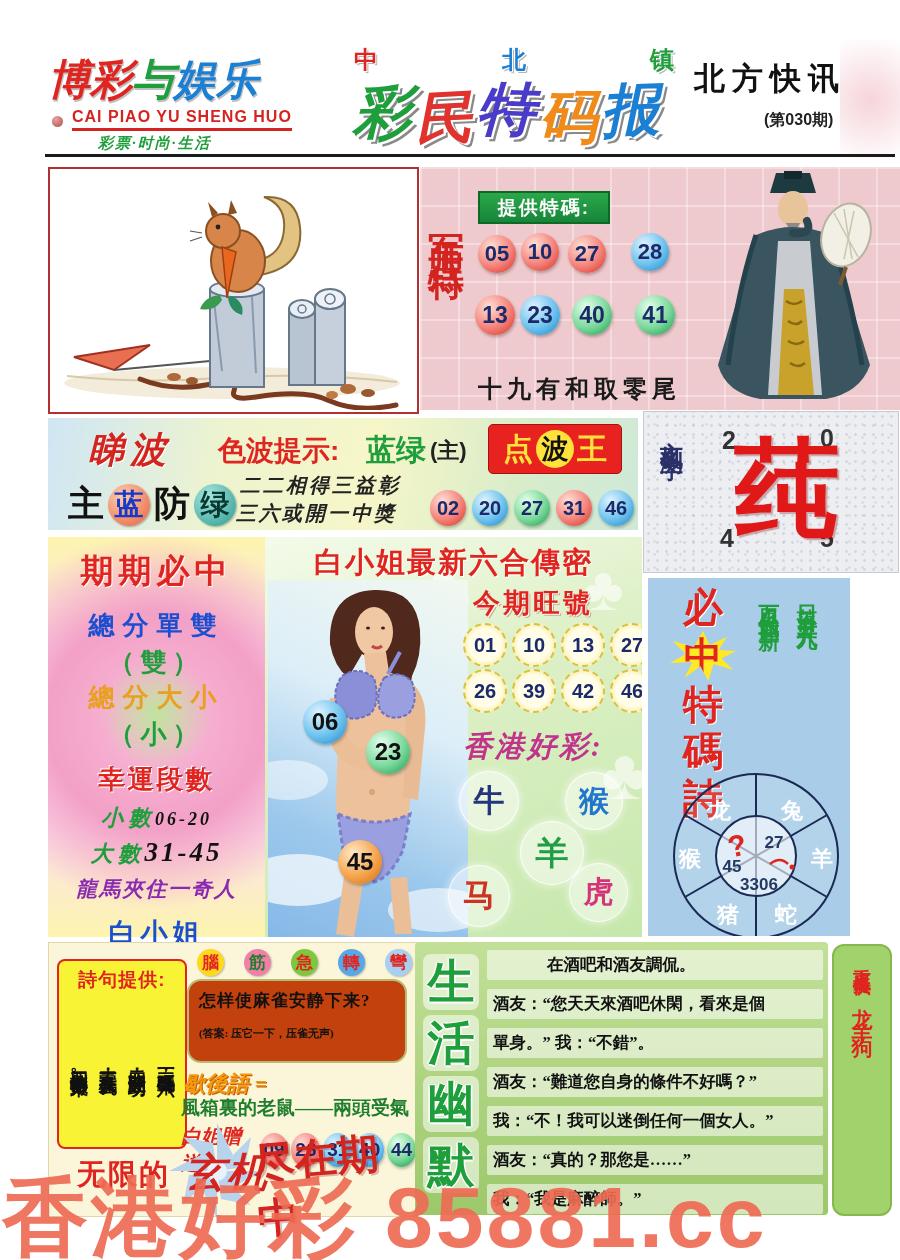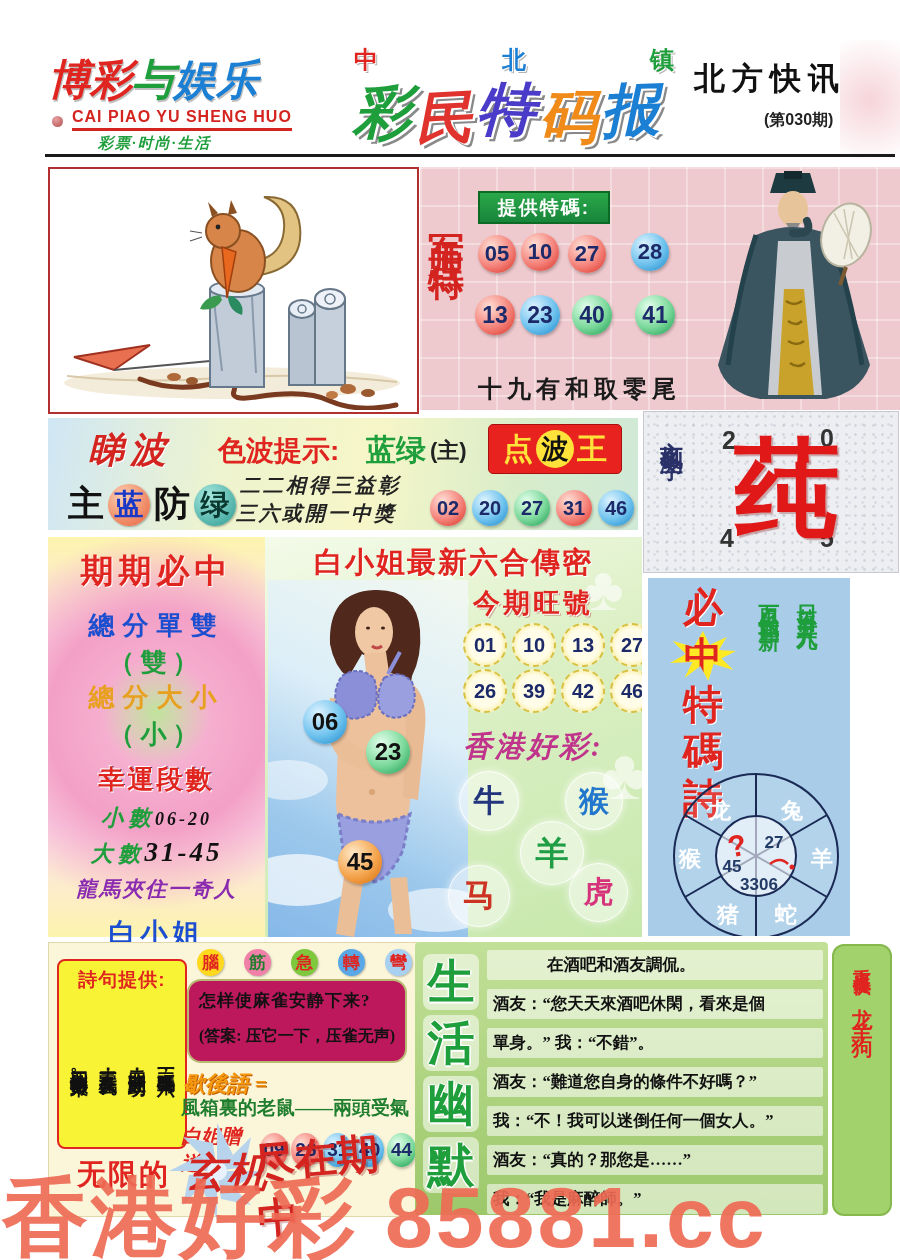--- a/index.html
+++ b/index.html
@@ -29,21 +29,21 @@
   .mystic{background-color:#eceef2;background-image:radial-gradient(rgba(150,150,165,.28) 1px,transparent 1.6px),radial-gradient(rgba(150,150,165,.2) 1px,transparent 1.6px);background-size:9px 9px,13px 13px;background-position:0 0,4px 6px;border:1px solid #c8c8d0;}
   .surewin{background:radial-gradient(circle at 50% 44%,rgba(186,232,150,.9) 0%,rgba(186,232,150,0) 22%),radial-gradient(circle at 50% 46%,#f8bcd8 0%,#f3a0c6 45%,rgba(243,160,198,0) 78%),linear-gradient(180deg,#fdf4ae 0%,#fbe2ee 28%,#fbe2ee 72%,#fdf4ae 100%);text-align:center;}
   .centerpanel{background:linear-gradient(160deg,#f4fbea 0%,#ddf0c6 40%,#c6e8ac 100%);}
   .photo{background:linear-gradient(205deg,#f2f8f0 0%,#dceef8 38%,#9cc8ec 72%,#86b8e8 100%);overflow:hidden;}
   .club{color:rgba(255,255,255,.6);font-weight:900;}
   .bluepanel{background:#a9cde9;overflow:hidden;}
   .star-ch{background:#ffe824;clip-path:polygon(50% 0%,60% 28%,86% 12%,74% 38%,100% 40%,78% 55%,96% 78%,66% 66%,58% 100%,46% 70%,22% 94%,34% 62%,0% 64%,24% 46%,4% 20%,36% 32%);}
   .creampanel{background:#fbf6da;border:1px solid #e0d8a8;}
   .versebox{background:#f8f435;border:2px solid #e02520;border-radius:8px;}
   .teasercircle{width:27px;height:27px;border-radius:50%;display:flex;align-items:center;justify-content:center;font-size:17px;font-weight:900;box-shadow:1px 1px 2px rgba(0,0,0,.25);}
-  .qbox{background:#be185d;border:2px solid #b8ba74;border-radius:14px;}
+  .qbox{background:#c2410c;border:2px solid #b8ba74;border-radius:14px;}
   .humor{background:linear-gradient(180deg,#c2e098,#9cc86a);border-radius:4px;}
   .humor-ch{width:56px;height:56px;border-radius:8px;background:rgba(255,255,255,.55);display:flex;align-items:center;justify-content:center;font-size:47px;font-weight:900;color:#1f9e3c;text-shadow:1.5px 0 #fff,-1.5px 0 #fff,0 1.5px #fff,0 -1.5px #fff;}
   .jokeline{font-family:"Liberation Serif",serif;font-size:16.5px;font-weight:700;color:#111;background:rgba(255,255,255,.55);padding:4px 6px;margin-bottom:9px;border-radius:2px;white-space:nowrap;}
   .keystrip{background:#a2d26c;border:2px solid #86b84e;border-radius:12px;}
   .zod{border-radius:50%;background:rgba(255,255,255,.5);border:1px solid rgba(255,255,255,.85);display:flex;align-items:center;justify-content:center;font-weight:900;box-shadow:0 0 8px rgba(255,255,255,.7);}
   .watermark{font-size:86px;font-weight:900;color:rgba(238,106,84,.92);letter-spacing:3px;white-space:nowrap;z-index:99;pointer-events:none;}
 </style>
 </head>
 <body>
 
@@ -386,21 +386,21 @@
     <span class="teasercircle" style="background-color: rgb(88, 168, 232); color: rgb(224, 37, 32);">
         <span>轉</span>
       </span>
     <span class="teasercircle" style="background-color: rgb(168, 208, 240); color: rgb(224, 37, 32);">
         <span>彎</span>
       </span>
   </div>
 
   <div class="abs qbox" style="left:138px;top:36px;width:220px;height:84px;padding:8px 6px 0 10px;box-sizing:border-box;">
     <div class="serif" style="font-size:17px;font-weight:900;color:#111;letter-spacing:1px;">怎样使麻雀安静下来?</div>
-    <div class="serif" style="margin-top:14px;font-size:16px;font-weight:900;color:#111;">(答案: 压它一下，压雀无声)</div>
+    <div class="serif" style="margin-top:14px;font-size:11px;font-weight:900;color:#111;">(答案: 压它一下，压雀无声)</div>
   </div>
   <div class="abs serif" style="left:134px;top:126px;font-size:22px;font-weight:900;font-style:italic;color:#f59a10;text-shadow:1px 1px 0 #c05a00;">歇後語 =</div>
   <div class="abs serif" style="left:132px;top:152px;font-size:19px;font-weight:900;color:#1f7e2e;letter-spacing:0px;white-space:nowrap;">風箱裏的老鼠——兩頭受氣</div>
 
   <div class="abs" style="left:132px;top:180px;display:flex;align-items:center;gap:3px;">
     <span class="serif" style="font-size:20px;font-weight:900;font-style:italic;color:#e02520;margin-right:2px;">白姐贈送:</span>
     <span class="ball b-red" style="width:34px;height:34px;font-size:19px;">
         <span>09</span>
       </span>
     <span class="ball b-red" style="width:34px;height:34px;font-size:19px;">

